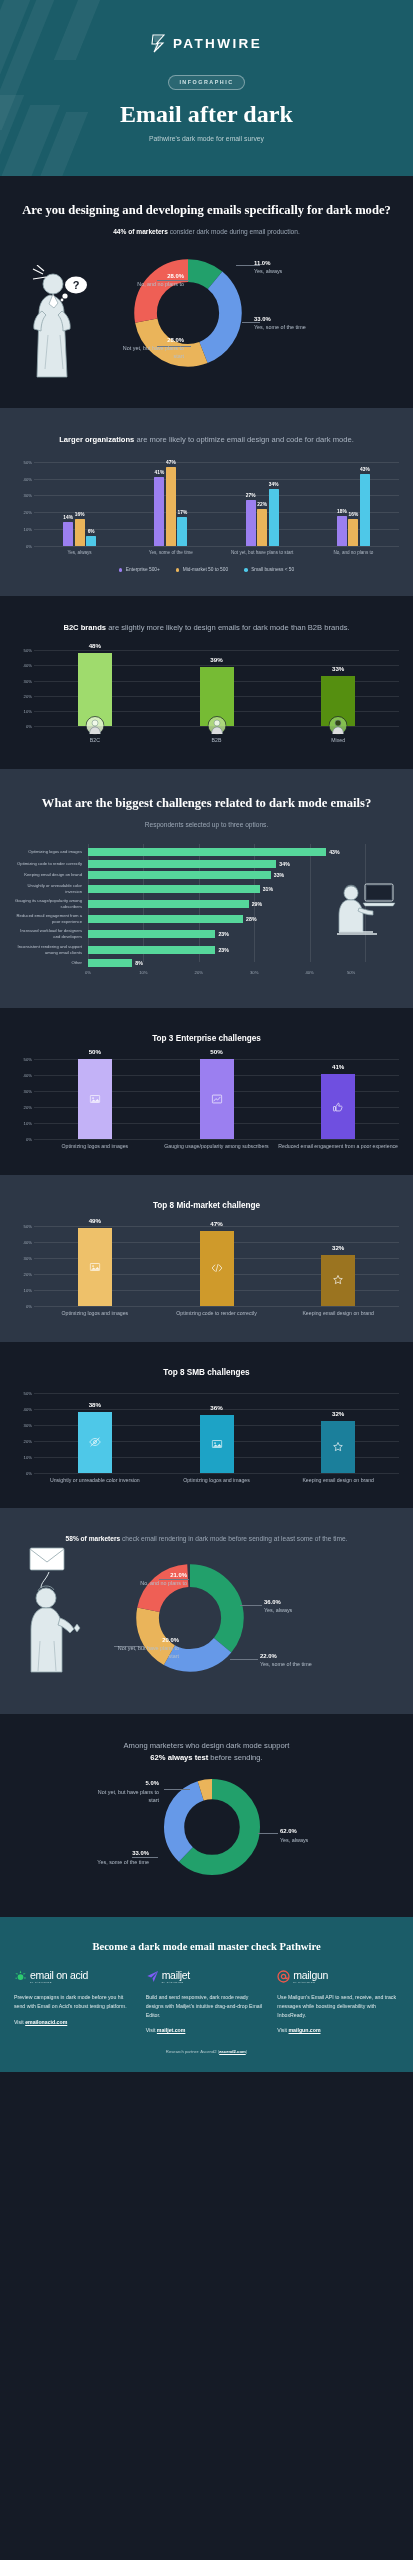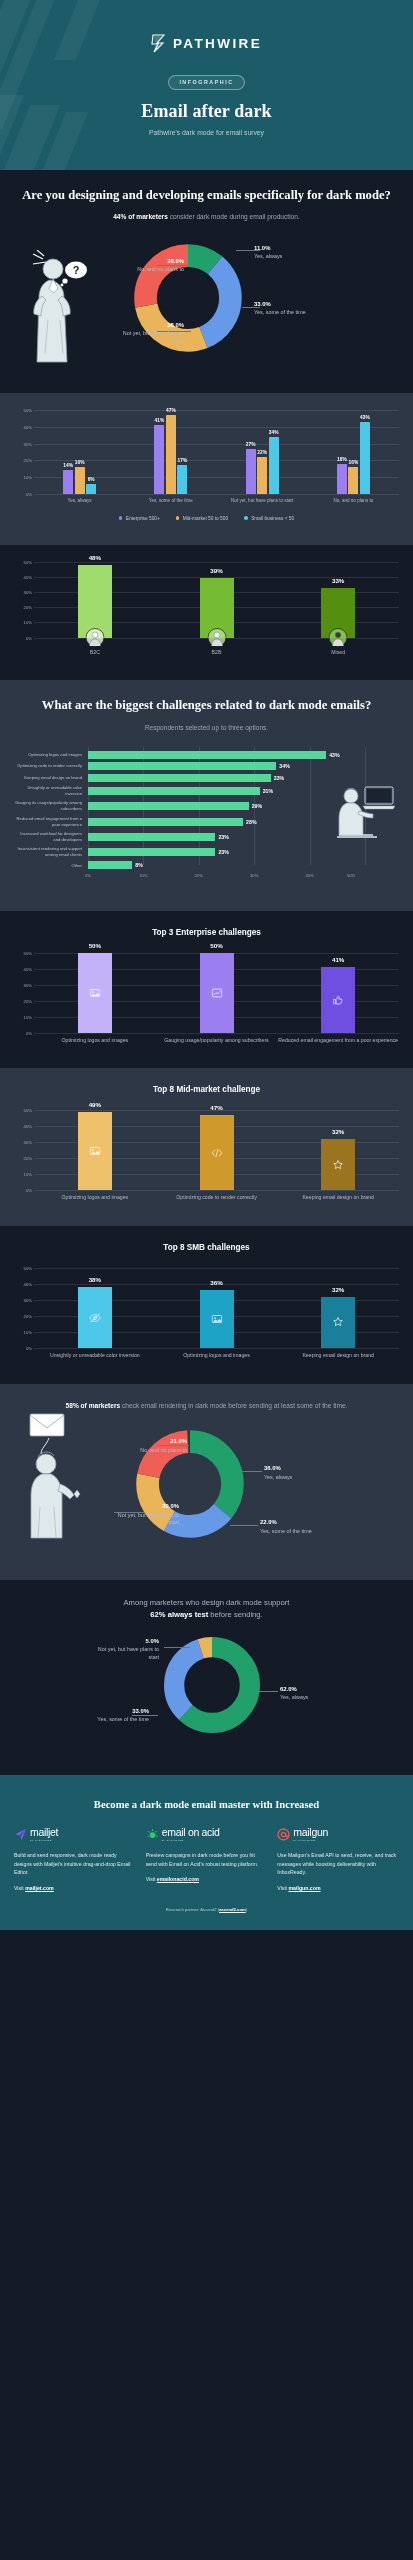--- a/index.html
+++ b/index.html
@@ -42,28 +42,28 @@
     border-radius:20px;
     font-size:5.4px;
     letter-spacing:1.5px;
     font-weight:700;
     padding:3.5px 10px;
     margin-bottom:11px;
   }
   .hero-title {
     font-family:"Liberation Serif", serif;
     font-weight:700;
-    font-size:18px;
+    font-size:24px;
     letter-spacing:.1px;
     margin-bottom:7px;
   }
   .hero-sub { font-size:6.8px; color:#b9ced2; }
 
   
-  .sec { padding:17px 14px 24px; position:relative; }
+  .sec { padding:26px 14px 24px; position:relative; }
   .sec.dark  { background:#151b26; }
   .sec.slate { background:#2d3746; }
 
   .q-title {
     font-family:"Liberation Serif", serif;
     font-weight:700;
     font-size:12.6px;
     line-height:1.32;
     text-align:center;
     margin-bottom:9px;
@@ -231,20 +231,21 @@
 
       <div class="lead" style="left:143px;top:29px;width:32px;"></div>
       <div class="dlabel l" style="top:21px;width:66px;">
         <span class="v">28.0%</span>
         <span>No, and no plans to</span>
       </div>
     </div>
   </div>
 
   <div class="sec slate">
+    <div class="sec-head"><b>Larger organizations</b><span> are more likely to optimize email design and code for dark mode.</span></div>
 
     <div class="chart">
       <div class="plot" style="height:84px;">
         <div class="yaxis">
           <div class="ytick" style="top:0%">50%</div>
           <div class="ytick" style="top:20%">40%</div>
           <div class="ytick" style="top:40%">30%</div>
           <div class="ytick" style="top:60%">20%</div>
           <div class="ytick" style="top:80%">10%</div>
           <div class="ytick" style="top:100%">0%</div>
@@ -322,20 +323,21 @@
           </div>
         <div class="lg">
             <span class="dot" style="background:#4ec8e8"></span>
             <span>Small business &lt; 50</span>
           </div>
       </div>
     </div>
   </div>
 
   <div class="sec dark">
+    <div class="sec-head"><b>B2C brands</b><span> are slightly more likely to design emails for dark mode than B2B brands.</span></div>
 
     <div class="chart">
       <div class="plot" style="height:76px;">
         <div class="yaxis">
           <div class="ytick" style="top:0%">50%</div>
           <div class="ytick" style="top:20%">40%</div>
           <div class="ytick" style="top:40%">30%</div>
           <div class="ytick" style="top:60%">20%</div>
           <div class="ytick" style="top:80%">10%</div>
           <div class="ytick" style="top:100%">0%</div>
@@ -747,36 +749,22 @@
 
       <div class="lead" style="left:150px;top:14px;width:26px;"></div>
       <div class="dlabel l" style="top:4px;right:240px;width:62px;">
         <span class="v">5.0%</span>
         <span>Not yet, but have plans to start</span>
       </div>
     </div>
   </div>
 
   <div class="footer">
-    <div class="f-title">Become a dark mode email master with Increased</div>
+    <div class="f-title">Become a dark mode email master check Pathwire</div>
     <div class="f-cols">
-
-      <div class="f-col">
-        <div class="f-logo">
-          <svg width="13" height="13" viewBox="0 0 14 14">
-            <path d="M13 1.2 L1.4 6.4 L5.6 8.2 L12.6 1.7 L7 9.2 L8.2 12.8 Z" fill="#7d5cf6"></path>
-          </svg>
-          <div>
-            <div class="f-logo-txt">mailjet</div>
-            <span class="f-logo-sub">by PATHWIRE</span>
-          </div>
-        </div>
-        <div class="f-desc">Build and send responsive, dark mode ready designs with Mailjet's intuitive drag-and-drop Email Editor.</div>
-        <div class="f-visit"><span>Visit </span><b>mailjet.com</b></div>
-      </div>
 
       <div class="f-col">
         <div class="f-logo">
           <svg width="13" height="13" viewBox="0 0 14 14">
             <g fill="#2ecb6f">
               <circle cx="7" cy="7.6" r="3.1"></circle>
               <path d="M7 .6 l.9 2.6 l-1.8 0 z"></path>
               <path d="M12.6 3.4 l-2.1 1.7 l-.7 -1.3 z"></path>
               <path d="M1.4 3.4 l2.1 1.7 l.7 -1.3 z"></path>
               <circle cx="11.8" cy="8.6" r=".8"></circle>
@@ -788,20 +776,34 @@
             <span class="f-logo-sub">by PATHWIRE</span>
           </div>
         </div>
         <div class="f-desc">Preview campaigns in dark mode before you hit send with Email on Acid's robust testing platform.</div>
         <div class="f-visit"><span>Visit </span><b>emailonacid.com</b></div>
       </div>
 
       <div class="f-col">
         <div class="f-logo">
           <svg width="13" height="13" viewBox="0 0 14 14">
+            <path d="M13 1.2 L1.4 6.4 L5.6 8.2 L12.6 1.7 L7 9.2 L8.2 12.8 Z" fill="#7d5cf6"></path>
+          </svg>
+          <div>
+            <div class="f-logo-txt">mailjet</div>
+            <span class="f-logo-sub">by PATHWIRE</span>
+          </div>
+        </div>
+        <div class="f-desc">Build and send responsive, dark mode ready designs with Mailjet's intuitive drag-and-drop Email Editor.</div>
+        <div class="f-visit"><span>Visit </span><b>mailjet.com</b></div>
+      </div>
+
+      <div class="f-col">
+        <div class="f-logo">
+          <svg width="13" height="13" viewBox="0 0 14 14">
             <circle cx="7" cy="7" r="5.9" fill="none" stroke="#f0594c" stroke-width="1.4"></circle>
             <circle cx="7" cy="7" r="2.3" fill="none" stroke="#f0594c" stroke-width="1.3"></circle>
             <path d="M9.3 7 v1.7 c0 1 1.9 1 1.9 -.6" fill="none" stroke="#f0594c" stroke-width="1.3"></path>
           </svg>
           <div>
             <div class="f-logo-txt">mailgun</div>
             <span class="f-logo-sub">by PATHWIRE</span>
           </div>
         </div>
         <div class="f-desc">Use Mailgun's Email API to send, receive, and track messages while boosting deliverability with InboxReady.</div>

